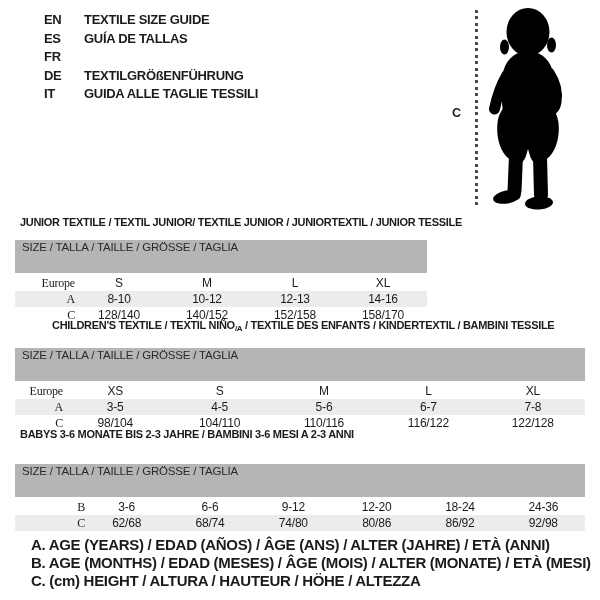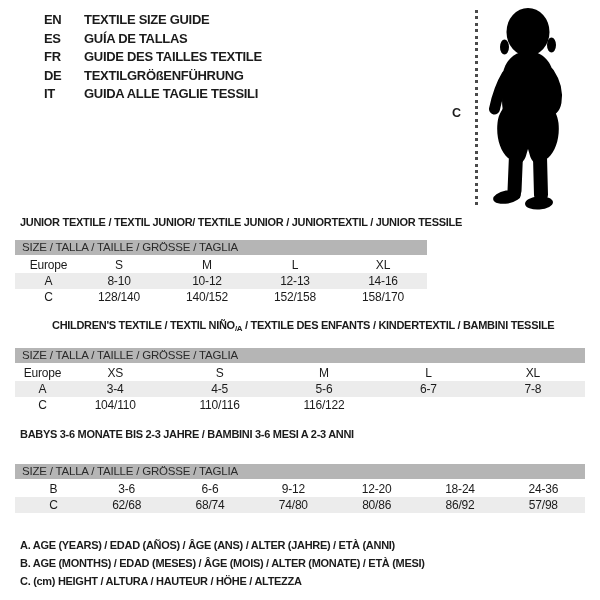--- a/index.html
+++ b/index.html
@@ -33,50 +33,49 @@
   .heading-children { top:319px; left:20px;margin-left:32px; }
   .heading-babies   { top:426px; left:20px; line-height:17.5px; }
 
   
   .size-table { font-size:12px; letter-spacing:-0.2px; }
   .table-junior   { top:240px; left:15px; width:412px; }
   .table-children { top:348px; left:15px; width:570px; }
   .table-babies   { top:464px; left:15px; width:570px; }
   .thead {
     background:#b5b5b5; color:#2a2a2a;
-    height:15px; line-height:15px;
+    height:33px; line-height:15px;
     padding-left:7px; margin-bottom:2px;
     font-size:11.5px; white-space:nowrap;
   }
   .trow { display:grid; align-items:center; height:16px; }
   .trow.shaded { background:#ececec; }
   .cols4 { grid-template-columns:60px repeat(4, 1fr); }
   .cols5 { grid-template-columns:48px repeat(5, 1fr); }
   .cols6 { grid-template-columns:70px repeat(6, 1fr); }
-  .row-label { text-align:center; padding-left:7px; }
+  .row-label { text-align:right; padding-left:7px;font-family:Liberation Serif, serif; }
   .tcell { text-align:center; }
 
   
-  .legend { top:536px; left:20px; font-weight:bold; font-size:11px; line-height:18px; letter-spacing:-0.3px; white-space:nowrap; }
+  .legend { top:536px; left:31px; font-weight:bold; font-size:15px; line-height:18px; letter-spacing:-0.3px; white-space:nowrap; }
 </style>
 </head>
 <body>
 
 <div class="abs lang-block">
   <div class="lang-row">
     <span class="lang-code">EN</span>
     <span>TEXTILE SIZE GUIDE</span>
   </div>
   <div class="lang-row">
     <span class="lang-code">ES</span>
     <span>GUÍA DE TALLAS</span>
   </div>
   <div class="lang-row">
     <span class="lang-code">FR</span>
-    <span>GUIDE DES TAILLES TEXTILE</span>
   </div>
   <div class="lang-row">
     <span class="lang-code">DE</span>
     <span>TEXTILGRÖßENFÜHRUNG</span>
   </div>
   <div class="lang-row">
     <span class="lang-code">IT</span>
     <span>GUIDA ALLE TAGLIE TESSILI</span>
   </div>
 </div>
@@ -133,31 +132,33 @@
   <div class="trow cols5">
     <span class="row-label">Europe</span>
     <span class="tcell">XS</span>
     <span class="tcell">S</span>
     <span class="tcell">M</span>
     <span class="tcell">L</span>
     <span class="tcell">XL</span>
   </div>
   <div class="trow cols5 shaded">
     <span class="row-label">A</span>
-    <span class="tcell">3-4</span>
+    <span class="tcell">3-5</span>
     <span class="tcell">4-5</span>
     <span class="tcell">5-6</span>
     <span class="tcell">6-7</span>
     <span class="tcell">7-8</span>
   </div>
   <div class="trow cols5">
     <span class="row-label">C</span>
+    <span class="tcell">98/104</span>
     <span class="tcell">104/110</span>
     <span class="tcell">110/116</span>
     <span class="tcell">116/122</span>
+    <span class="tcell">122/128</span>
   </div>
 </div>
 
 <div class="abs sec-heading heading-babies">
   <div>BABYS 3-6 MONATE BIS 2-3 JAHRE / BAMBINI 3-6 MESI A 2-3 ANNI</div>
 </div>
 <div class="abs size-table table-babies">
   <div class="thead">SIZE / TALLA / TAILLE / GRÖSSE / TAGLIA</div>
   <div class="trow cols6">
     <span class="row-label">B</span>
@@ -168,21 +169,21 @@
     <span class="tcell">18-24</span>
     <span class="tcell">24-36</span>
   </div>
   <div class="trow cols6 shaded">
     <span class="row-label">C</span>
     <span class="tcell">62/68</span>
     <span class="tcell">68/74</span>
     <span class="tcell">74/80</span>
     <span class="tcell">80/86</span>
     <span class="tcell">86/92</span>
-    <span class="tcell">57/98</span>
+    <span class="tcell">92/98</span>
   </div>
 </div>
 
 <div class="abs legend">
   <div>A. AGE (YEARS) / EDAD (AÑOS) / ÂGE (ANS) / ALTER (JAHRE) / ETÀ (ANNI)</div>
   <div>B. AGE (MONTHS) / EDAD (MESES) / ÂGE (MOIS) / ALTER (MONATE) / ETÀ (MESI)</div>
   <div>C. (cm) HEIGHT / ALTURA / HAUTEUR / HÖHE / ALTEZZA</div>
 </div>
 
 </body></html>

